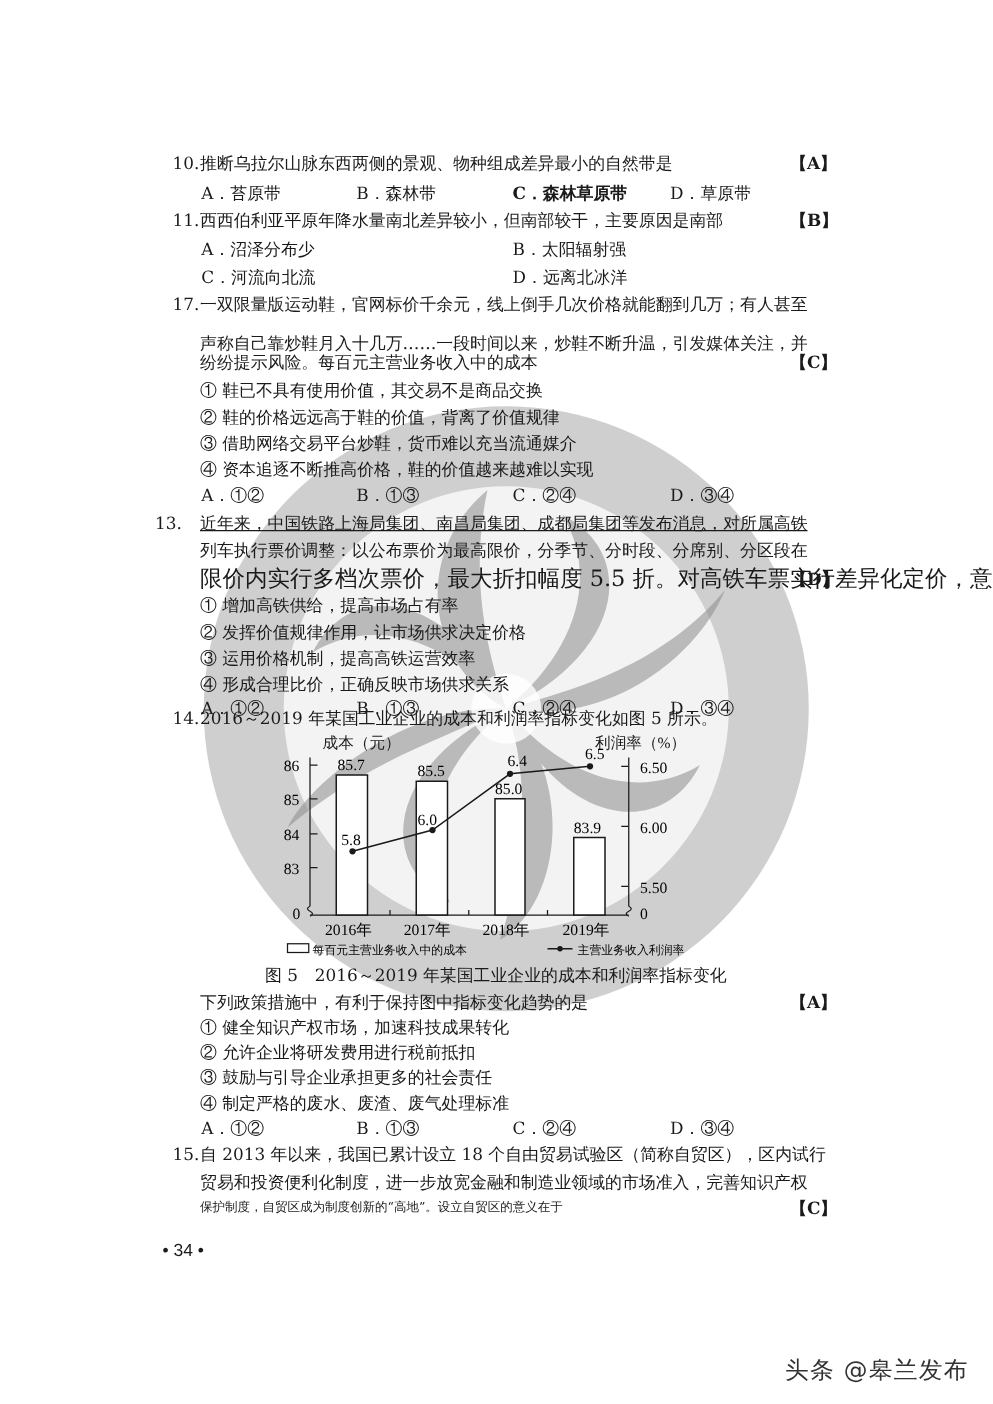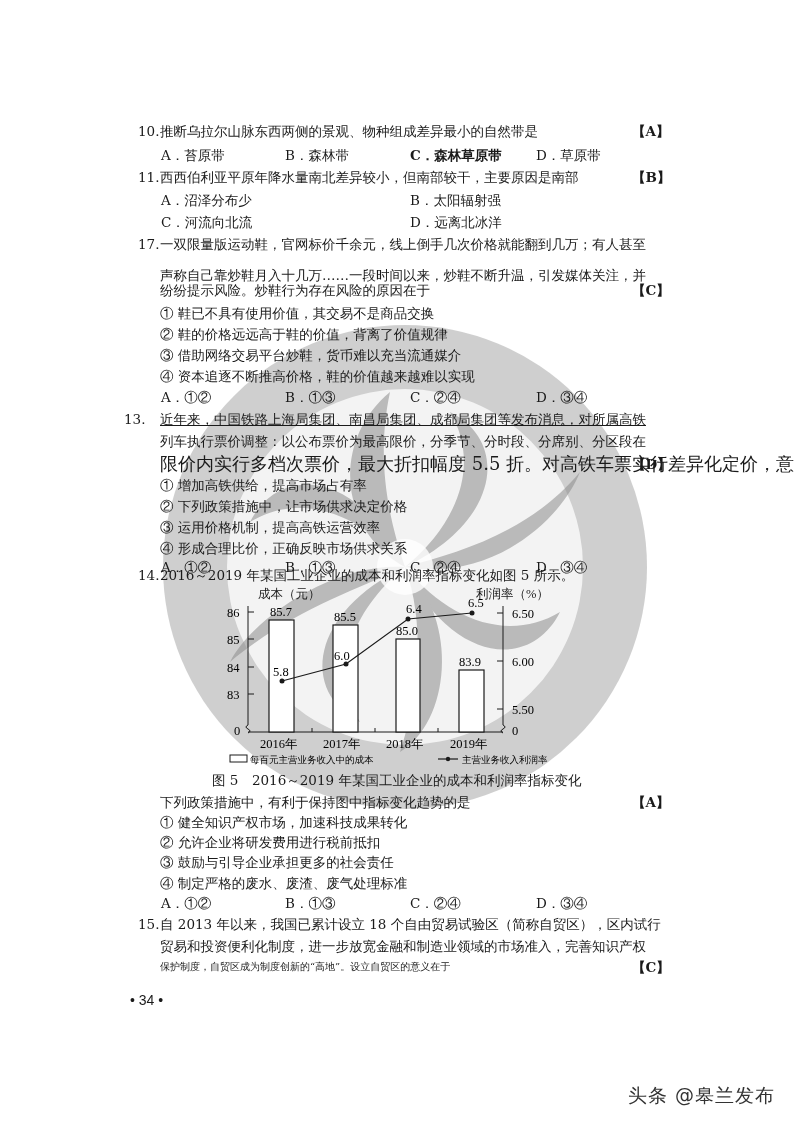--- a/index.html
+++ b/index.html
@@ -48,38 +48,38 @@
 <div class="ln" style="left:160px;top:168px;">西西伯利亚平原年降水量南北差异较小，但南部较干，主要原因是南部</div>
 <div class="ans" style="top:168px;">【B】</div>
 <div class="opt" style="left:161px;top:191px;">A．沼泽分布少</div>
 <div class="opt" style="left:410px;top:191px;">B．太阳辐射强</div>
 <div class="opt" style="left:161px;top:213px;">C．河流向北流</div>
 <div class="opt" style="left:410px;top:213px;">D．远离北冰洋</div>
 
 <div class="num" style="left:138px;top:235px;">17.</div>
 <div class="ln" style="left:160px;top:235px;">一双限量版运动鞋，官网标价千余元，线上倒手几次价格就能翻到几万；有人甚至</div>
 <div class="ln" style="left:160px;top:266px;">声称自己靠炒鞋月入十几万……一段时间以来，炒鞋不断升温，引发媒体关注，并</div>
-<div class="ln" style="left:160px;top:281px;">纷纷提示风险。炒鞋行为存在风险的原因在于</div>
+<div class="ln" style="left:160px;top:281px;">纷纷提示风险。每百元主营业务收入中的成本</div>
 <div class="ans" style="top:281px;">【C】</div>
 <div class="ln" style="left:160px;top:304px;">① 鞋已不具有使用价值，其交易不是商品交换</div>
 <div class="ln" style="left:160px;top:325px;">② 鞋的价格远远高于鞋的价值，背离了价值规律</div>
 <div class="ln" style="left:160px;top:346px;">③ 借助网络交易平台炒鞋，货币难以充当流通媒介</div>
 <div class="ln" style="left:160px;top:367px;">④ 资本追逐不断推高价格，鞋的价值越来越难以实现</div>
 <div class="opt" style="left:161px;top:388px;">A．①②</div>
 <div class="opt" style="left:285px;top:388px;">B．①③</div>
 <div class="opt" style="left:410px;top:388px;">C．②④</div>
 <div class="opt" style="left:536px;top:388px;">D．③④</div>
 
 <div class="num" style="left:124px;top:410px;">13.</div>
 <div class="ln" style="left:160px;top:410px;text-decoration:underline;">近年来，中国铁路上海局集团、南昌局集团、成都局集团等发布消息，对所属高铁</div>
 <div class="ln" style="left:160px;top:432px;">列车执行票价调整：以公布票价为最高限价，分季节、分时段、分席别、分区段在</div>
 <div class="ln" style="left:160px;top:455px;font-size:18px;">限价内实行多档次票价，最大折扣幅度 5.5 折。对高铁车票实行差异化定价，意在</div>
 <div class="ans" style="top:455px;">【D】</div>
 <div class="ln" style="left:160px;top:476px;">① 增加高铁供给，提高市场占有率</div>
-<div class="ln" style="left:160px;top:497px;">② 下列政策措施中，让市场供求决定价格</div>
+<div class="ln" style="left:160px;top:497px;">② 发挥价值规律作用，让市场供求决定价格</div>
 <div class="ln" style="left:160px;top:518px;">③ 运用价格机制，提高高铁运营效率</div>
 <div class="ln" style="left:160px;top:539px;">④ 形成合理比价，正确反映市场供求关系</div>
 <div class="opt" style="left:161px;top:558px;">A．①②</div>
 <div class="opt" style="left:285px;top:558px;">B．①③</div>
 <div class="opt" style="left:410px;top:558px;">C．②④</div>
 <div class="opt" style="left:536px;top:558px;">D．③④</div>
 
 <div class="num" style="left:138px;top:566px;">14.</div>
 <div class="ln" style="left:160px;top:566px;">2016～2019 年某国工业企业的成本和利润率指标变化如图 5 所示。</div>
 

